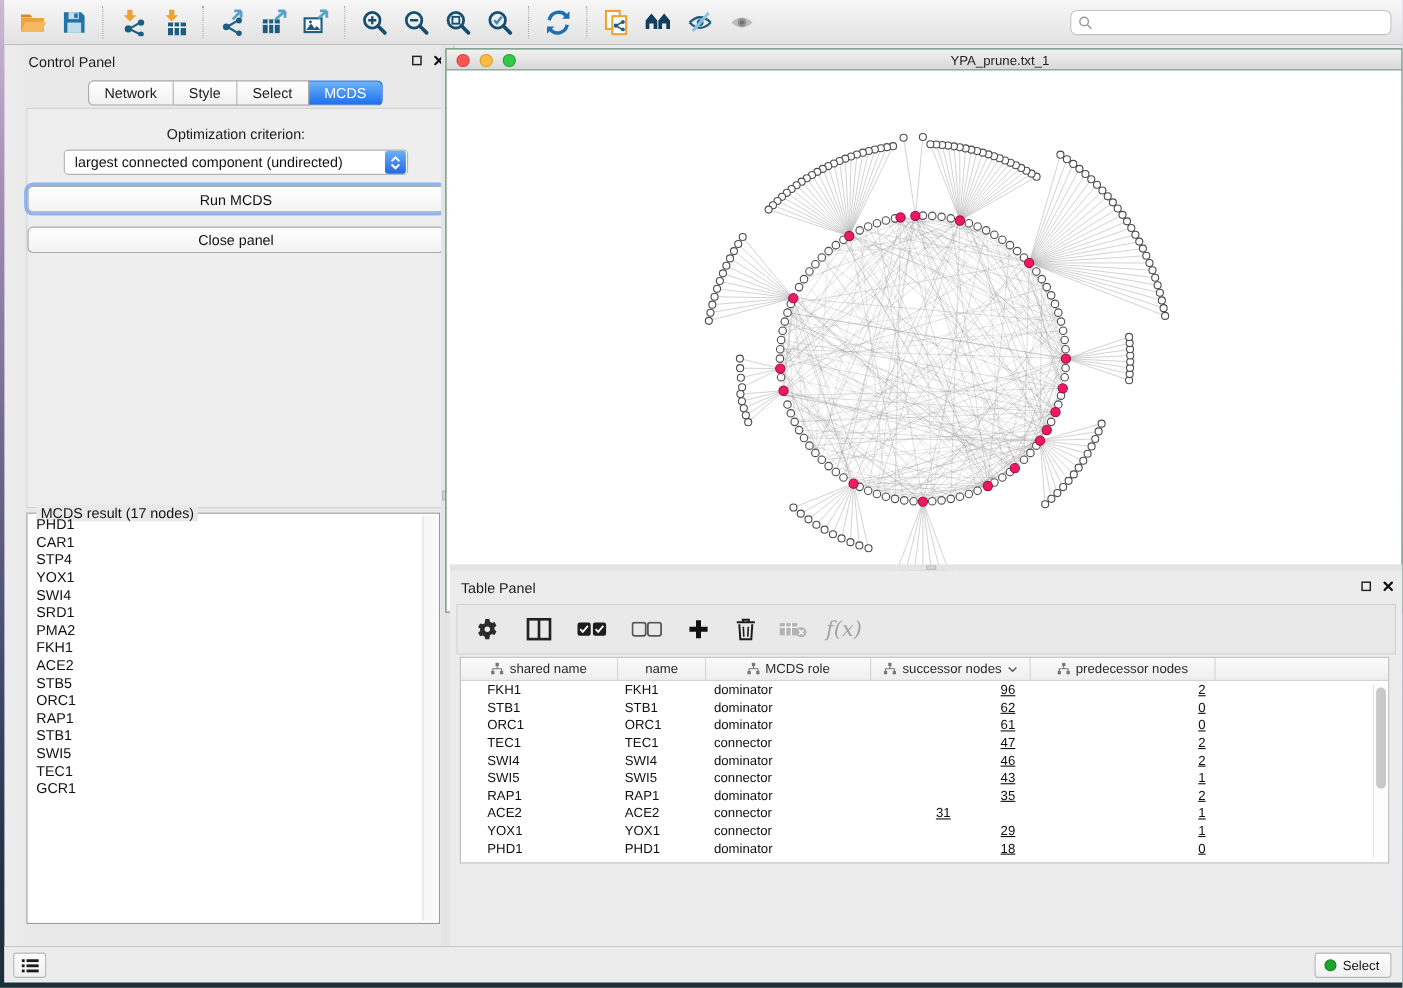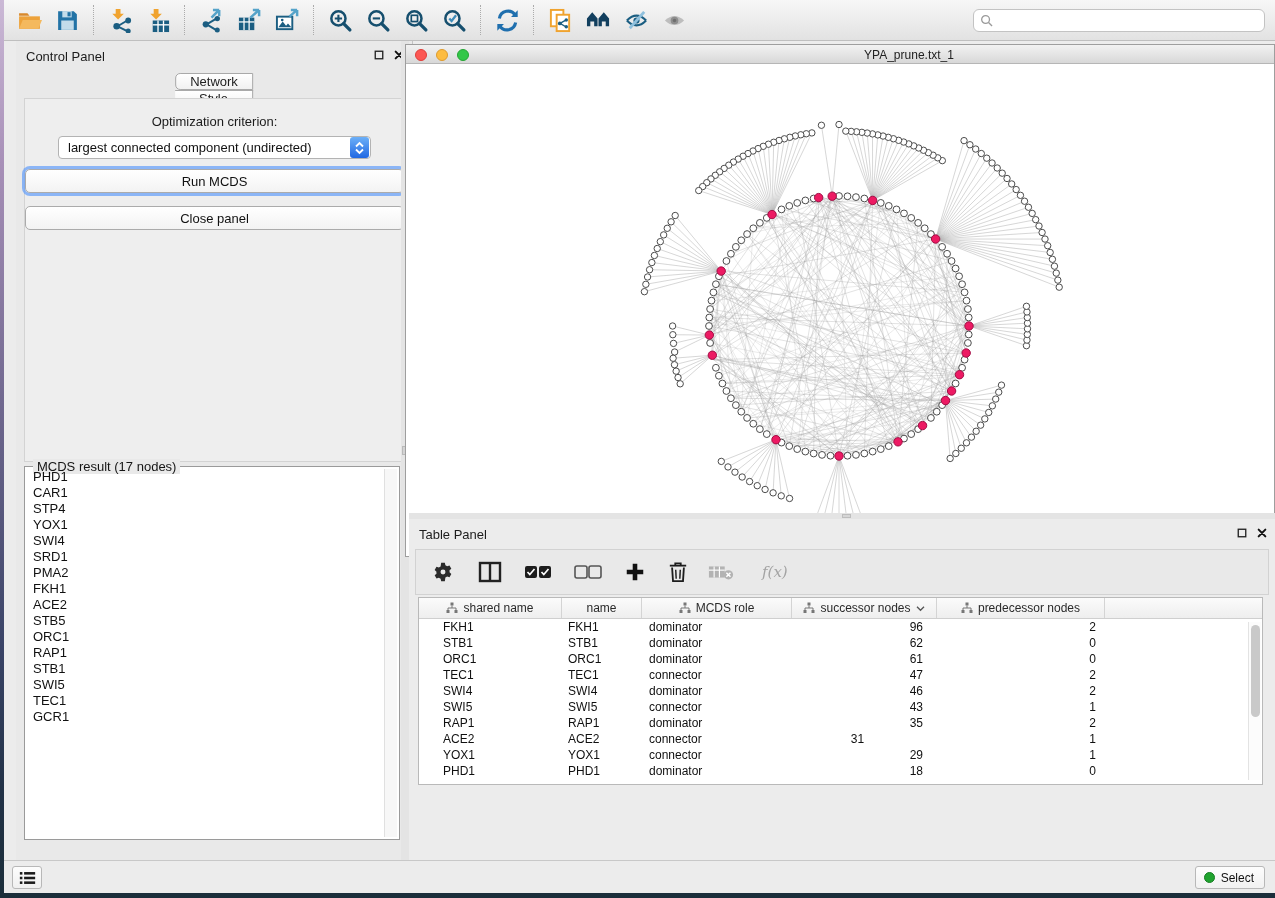--- a/index.html
+++ b/index.html
@@ -19,21 +19,21 @@
   .searchbox svg { width:13px; height:13px; margin-right:4px; }
   .searchbox input { border:none; outline:none; flex:1; font-size:12px; background:transparent; font-family:"Liberation Sans",sans-serif; }
 
   
   .cpanel { position:absolute; left:12px; top:41px; width:397px; bottom:33px; background:#e9e9e9; border-right:1px solid #c4c4c4; }
   .panel-header { position:absolute; left:0; right:0; top:0; height:28px; }
   .panel-title { position:absolute; left:10px; top:8px; font-size:13px; color:#1c1c1c; }
   .win-btns { position:absolute; right:8px; top:9px; display:flex; gap:10px; align-items:center; }
   .win-btns svg { display:block; }
 
-  .seg-tabs { position:absolute; top:32px; left:50%; transform:translateX(-50%); display:flex; height:23px;flex-direction:column; }
+  .seg-tabs { position:absolute; top:32px; left:50%; transform:translateX(-50%); display:flex; height:23px; }
   .seg { min-width:56px; padding:0 14px; background:linear-gradient(#ffffff,#f1f1f1); border:1px solid #a9a9a9; border-left:none;
     font-size:13px; color:#222; display:grid; place-items:center; }
   .seg:first-child { border-left:1px solid #a9a9a9; border-radius:5px 0 0 5px; }
   .seg:last-child { border-radius:0 5px 5px 0; }
   .seg.active { background:linear-gradient(#6fb4f9,#1d71ee); border-color:#1a64d6; color:#fff; }
 
   .cp-options { position:absolute; left:8px; width:381px; top:57px; height:364px; background:#eeeeee; border:1px solid #d3d3d3; }
   .opt-label { position:absolute; top:15px; width:100%; text-align:center; font-size:13px; color:#1b1b1b; }
   .combo { position:absolute; left:33px; top:37px; width:313px; height:23px; background:#fff; border:1px solid #b3b3b3; border-radius:4px;
     display:flex; align-items:center; }
@@ -65,29 +65,29 @@
   .light.yellow { background:#fdbc40; border:1px solid #de9b2d; }
   .light.green { background:#33c748; border:1px solid #24a534; }
   .net-title { position:absolute; left:503px; transform:translateX(-50%); top:3px; font-size:12px; color:#222; }
   .net-canvas { position:absolute; left:0; right:0; top:19px; bottom:0; background:#fff; overflow:hidden; }
   .net-canvas svg { position:absolute; left:0; top:0; }
 
   
   .tpanel { position:absolute; left:405px; right:0; top:519px; bottom:33px; background:#ececec; }
   .tp-toolbar { position:absolute; left:6px; right:6px; top:30px; height:46px; background:#e9e9e9; border:1px solid #d2d2d2; display:flex; align-items:center; padding-left:16px; }
   .tp-btn { display:grid; place-items:center; margin-right:14px; }
-  .fx { font-family:"DejaVu Serif",serif; font-style:italic; font-size:15px; color:#a3a3a3; margin-left:14px; }
+  .fx { font-family:"DejaVu Serif",serif; font-style:italic; font-size:19px; color:#a3a3a3; margin-left:3px; }
 
   .tablebox { position:absolute; left:9px; top:78px; width:845px; height:188px; border:1px solid #b9b9b9; background:#fff; overflow:hidden; }
   .thead { display:flex; height:21px; background:linear-gradient(#fbfbfb,#eeeeee); border-bottom:1px solid #cfcfcf; }
   .th { display:flex; align-items:center; justify-content:center; gap:5px; font-size:12px; color:#2a2a2a; border-right:1px solid #d4d4d4; height:100%; }
   .th:last-child { border-right:none; }
   .trow { display:flex; height:16px; align-items:center; }
   .td { font-size:12px; color:#101010; white-space:nowrap; overflow:hidden; }
-  .td.num { text-align:right; }
+  .td.num { text-align:right;text-decoration:underline; }
   .tscroll { position:absolute; right:1px; top:24px; bottom:4px; width:13px; background:#fcfcfc; border-left:1px solid #e3e3e3; }
   .tthumb { position:absolute; left:2px; top:3px; width:9px; height:92px; background:#c9c9c9; border-radius:5px; }
 
   .table-tabs { position:absolute; left:50%; transform:translateX(-50%); top:272px; display:flex; height:23px; }
 
   
   .statusbar { position:absolute; left:0; right:0; bottom:0; height:33px; background:#ececec; border-top:1px solid #c8c8c8; }
   .list-btn { position:absolute; left:8px; top:5px; width:30px; height:23px; background:linear-gradient(#fdfdfd,#f0f0f0); border:1px solid #b8b8b8; border-radius:3px; display:grid; place-items:center; }
   .mem-btn { position:absolute; right:10px; top:5px; height:23px; padding:0 10px 0 8px; background:linear-gradient(#fdfdfd,#f1f1f1); border:1px solid #b8b8b8; border-radius:3px; display:flex; align-items:center; gap:6px; font-size:12px; color:#111; }
   .mem-dot { width:11px; height:11px; border-radius:50%; background:#1fa32e; border:1px solid #157d22; }

